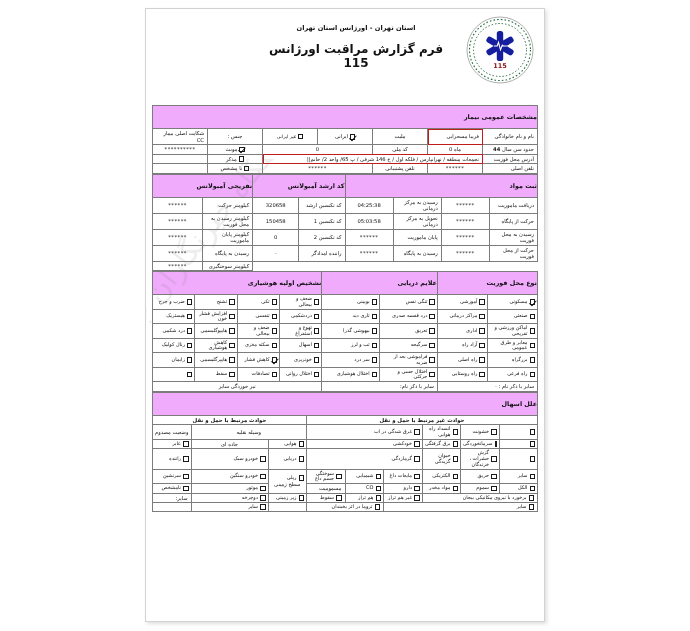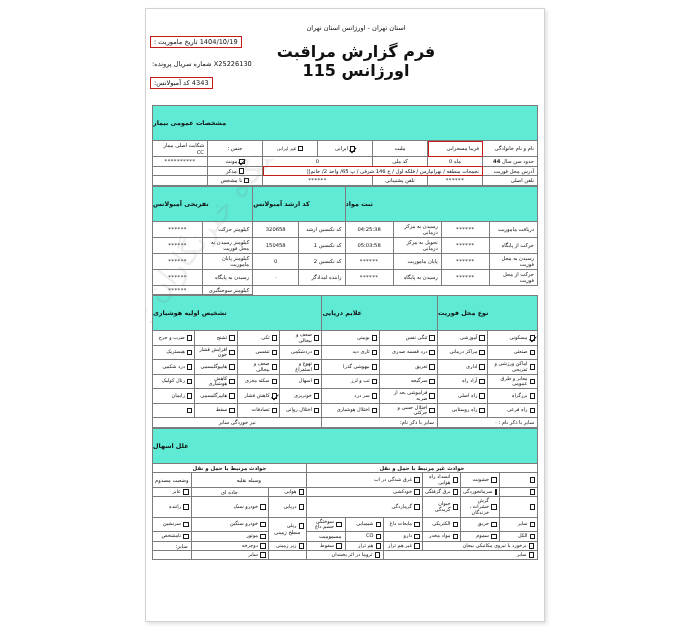--- a/index.html
+++ b/index.html
@@ -48,45 +48,45 @@
   .doc-header { position: relative; height: 96px; }
   .logo-wrap {
     position: absolute; right: 8px; top: 5px;
     width: 72px; height: 72px;
   }
   .titles {
     position: absolute; right: 88px; top: 6px; width: 200px;
     text-align: center;
   }
   .titles .t1 { font-size: 8.5px; font-weight: bold; color:#111; margin-top: 4px; }
-  .titles .t2 { font-size: 6.6px; font-weight: normal; color:#111; margin-top: 9px; }
-  .titles .t3 { font-size: 16px; font-weight: bold; color:#111; margin-top: 10px; }
+  .titles .t2 { font-size: 6.6px; font-weight: bold; color:#111; margin-top: 9px; }
+  .titles .t3 { font-size: 12px; font-weight: bold; color:#111; margin-top: 10px; }
 
   .meta { position: absolute; left: 4px; top: 20px; width: 112px; text-align: right; }
   .meta .line { font-size: 6.6px; color:#111; white-space: nowrap; padding: 1px 2px; margin-bottom: 3px; }
   .meta .boxed { border: 1.6px solid #c31a1a; display:inline-block; padding: 1px 3px; }
   .meta .row { display: block; text-align: left; }
 
   
   table.grid { width: 100%; border-collapse: collapse; table-layout: fixed; }
   table.grid td, table.grid th {
     border: 0.7px solid #7c7c7c;
     font-size: 5.2px;
     color: #111;
     padding: 1px 2px;
     vertical-align: middle;
     line-height: 1.25;
     font-weight: normal;
   }
   .band {
-    background: #5eead4;
-    text-align: left;
+    background: #f0abfc;
+    text-align: right;
     font-size: 6.4px !important;
     font-weight: bold !important;
-    padding: 13px 0 !important;
+    padding: 7px 0 !important;
     color: #111;
   }
   .subband {
     background: #ffffff;
     text-align: center;
     font-size: 5.4px !important;
     font-weight: bold !important;
   }
   .lbl-r { text-align: right; padding-right: 3px !important; }
   .ctr { text-align: center; }
@@ -121,46 +121,40 @@
 
 <div id="root">
   <div class="sheet">
 
     <div class="watermark">
       <span>باشگاه خبرنگاران جوان</span>
     </div>
 
     <div class="doc-header">
 
+      <div class="logo-wrap">
+        <svg width="72" height="72" viewBox="0 0 72 72">
+          <circle cx="36" cy="36" r="33" fill="#fff" stroke="#9a9a9a" stroke-width="0.8"></circle>
+          <circle cx="36" cy="36" r="30.5" fill="none" stroke="#1f6b3a" stroke-width="1.1" stroke-dasharray="1.6 2.1"></circle>
+          <circle cx="36" cy="36" r="26.5" fill="none" stroke="#1f6b3a" stroke-width="1" stroke-dasharray="1.4 2"></circle>
+          <g fill="#151f9e" transform="translate(36,32)">
+            <rect x="-3.2" y="-15" width="6.4" height="30" rx="2.6"></rect>
+            <rect x="-3.2" y="-15" width="6.4" height="30" rx="2.6" transform="rotate(60)"></rect>
+            <rect x="-3.2" y="-15" width="6.4" height="30" rx="2.6" transform="rotate(120)"></rect>
+          </g>
+          <path d="M30 32 h3.2 l1.3 -3.6 l2 7.4 l1.8 -4.6 l1.1 0.8 h3.4" fill="none" stroke="#ffffff" stroke-width="1.1"></path>
+          <text x="36" y="53.5" text-anchor="middle" font-size="6.5" font-weight="bold" fill="#8b1111" font-family="'DejaVu Sans', sans-serif">115</text>
+        </svg>
+      </div>
 
       <div class="titles">
         <div class="t2">استان تهران - اورژانس استان تهران</div>
         <div class="t3">فرم گزارش مراقبت اورژانس 115</div>
       </div>
 
-      <div class="meta">
-        <div class="row">
-          <span class="line boxed">
-            <span>1404/10/19</span>
-            <span>تاریخ ماموریت :</span>
-          </span>
-        </div>
-        <div class="row">
-          <span class="line">
-            <span>X25226130</span>
-            <span>شماره سریال پرونده:</span>
-          </span>
-        </div>
-        <div class="row">
-          <span class="line boxed">
-            <span>4343</span>
-            <span>کد آمبولانس:</span>
-          </span>
-        </div>
-      </div>
     </div>
 
     <div class="sec">
       <table class="grid">
         <tbody>
             <tr>
               <td class="band" colspan="7">مشخصات عمومی بیمار</td>
             </tr>
         <tr>
           <td class="lbl-r" style="width:18%">نام و نام خانوادگی</td>

